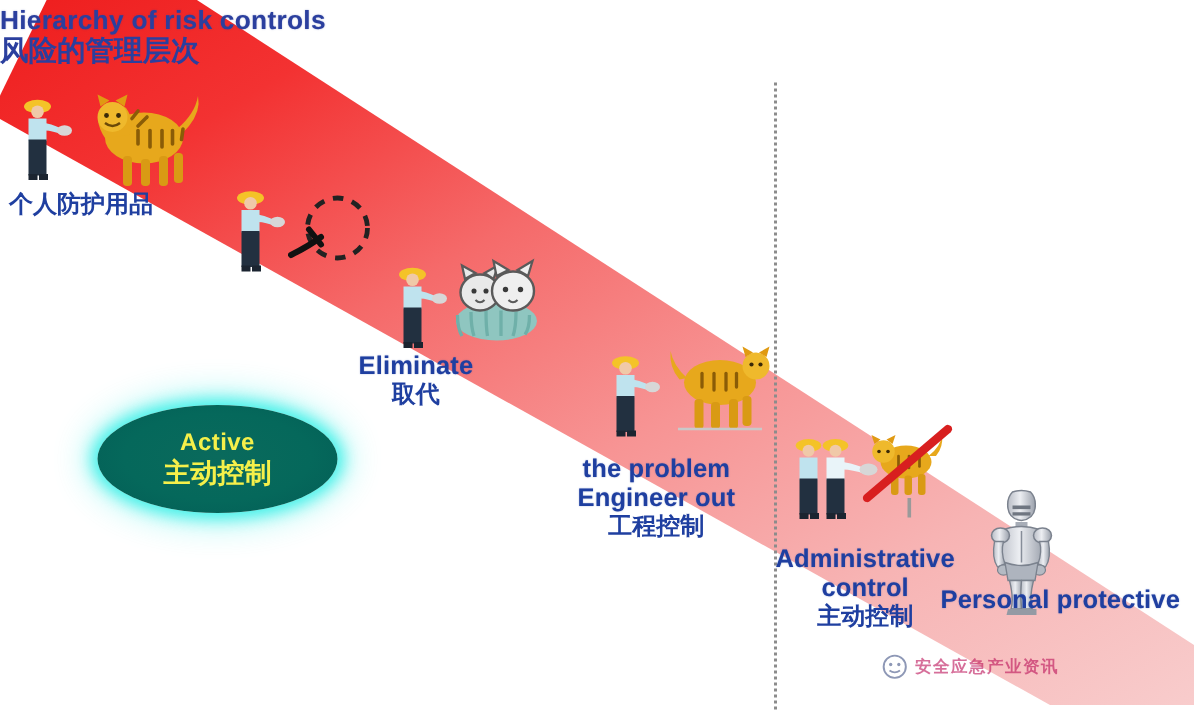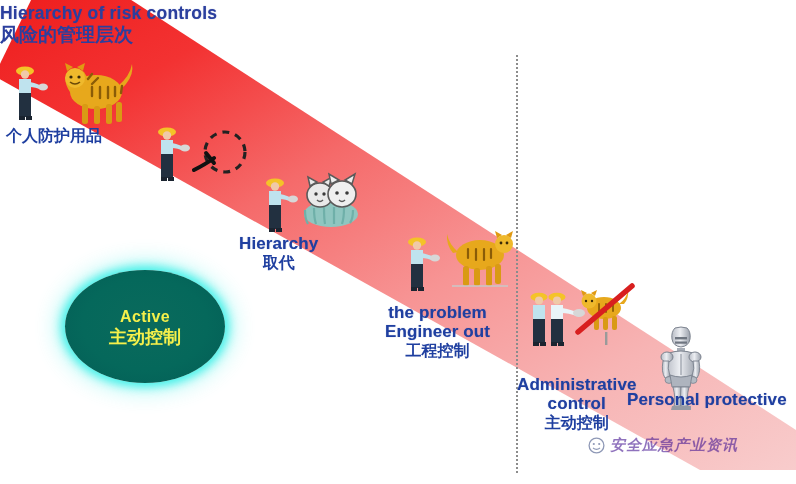--- a/index.html
+++ b/index.html
@@ -24,27 +24,27 @@
 
   
   .lbl{position:absolute;color:#1f3fa0;font-weight:bold;text-align:center;white-space:nowrap;}
   .lbl .en{font-size:17px;line-height:19px;letter-spacing:.1px;text-shadow:0 0 1px rgba(31,63,160,.45);}
   .lbl .cn{font-size:16px;line-height:19px;font-family:"DejaVu Sans","Liberation Sans",sans-serif;}
 
   #lbl-hazard{left:6px;top:126px;}
   #lbl-eliminate{left:133px;top:186px;}
   #lbl-substitute{left:239px;top:234px;}
   #lbl-engineer{left:385px;top:303px;}
-  #lbl-admin{left:517px;top:363px;margin-top:12px;}
+  #lbl-admin{left:517px;top:363px;}
   #lbl-ppe{left:627px;top:390px;text-align:left;}
   #lbl-ppe .cn{text-align:center;}
 
   
   #active-oval{
-    position:absolute;left:65px;top:270px;width:160px;height:113px;
+    position:absolute;left:65px;top:270px;width:160px;height:72px;
     border-radius:50%;
     background:radial-gradient(ellipse at 50% 48%, #0a6a5c 0%, #05685b 55%, #046258 78%, #0a7f70 100%);
     box-shadow:0 0 10px 4px rgba(0,235,225,.65), 0 0 22px 8px rgba(0,235,225,.30);
     display:flex;flex-direction:column;align-items:center;justify-content:center;
   }
   #active-oval .en{font-size:16px;font-weight:bold;color:#f5f04a;line-height:20px;letter-spacing:.3px;}
   #active-oval .cn{font-size:18px;font-weight:bold;color:#f5f04a;line-height:20px;
                    font-family:"DejaVu Sans","Liberation Sans",sans-serif;}
 
   
@@ -52,23 +52,22 @@
     position:absolute;left:516px;top:55px;width:0;height:418px;
     border-left:2px dotted #8c8c8c;
   }
 
   
   #watermark{
     position:absolute;left:588px;top:436px;display:flex;align-items:center;gap:5px;
     opacity:.62;
   }
   #watermark .wm-text{
-    font-size:15px;color:#4c1d95;font-weight:bold;letter-spacing:1px;
+    font-size:11px;color:#be185d;font-weight:bold;letter-spacing:1px;
     font-family:"DejaVu Sans","Liberation Sans",sans-serif;
-    font-style:italic;
   }
 
   .art{position:absolute;}
 </style>
 </head>
 <body>
 
 <div id="stage">
 
   <div id="band-wrap">
@@ -286,21 +285,21 @@
     <path d="M17 80 h10 v4 h-11 z" fill="#949aa4"></path>
     <path d="M26 80 h10 v4 h-11 z" fill="#949aa4"></path>
   </svg>
 
   <div class="lbl" id="lbl-hazard">
     <div class="cn">个人防护用品</div>
   </div>
 
 
   <div class="lbl" id="lbl-substitute">
-    <div class="en">Hierarchy</div>
+    <div class="en">Eliminate</div>
     <div class="cn">取代</div>
   </div>
 
   <div class="lbl" id="lbl-engineer">
     <div class="en">the problem</div>
     <div class="en">Engineer out</div>
     <div class="cn">工程控制</div>
   </div>
 
   <div class="lbl" id="lbl-admin">

